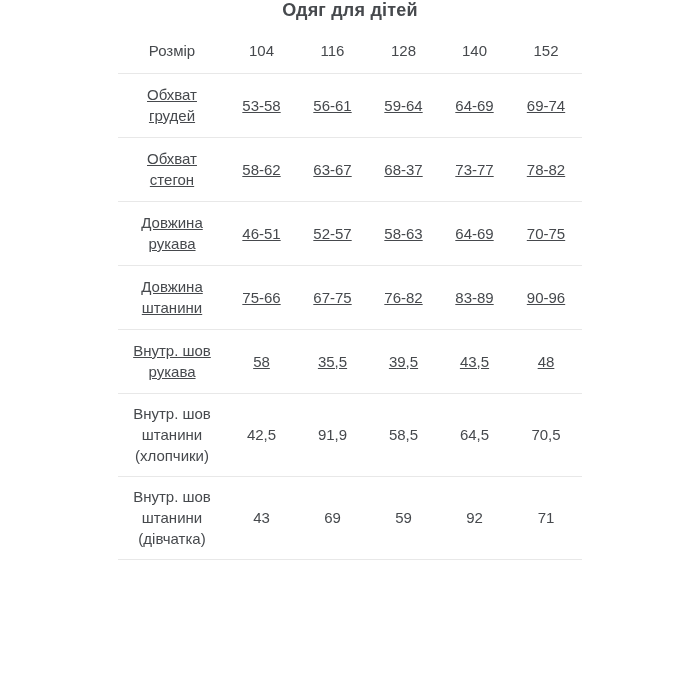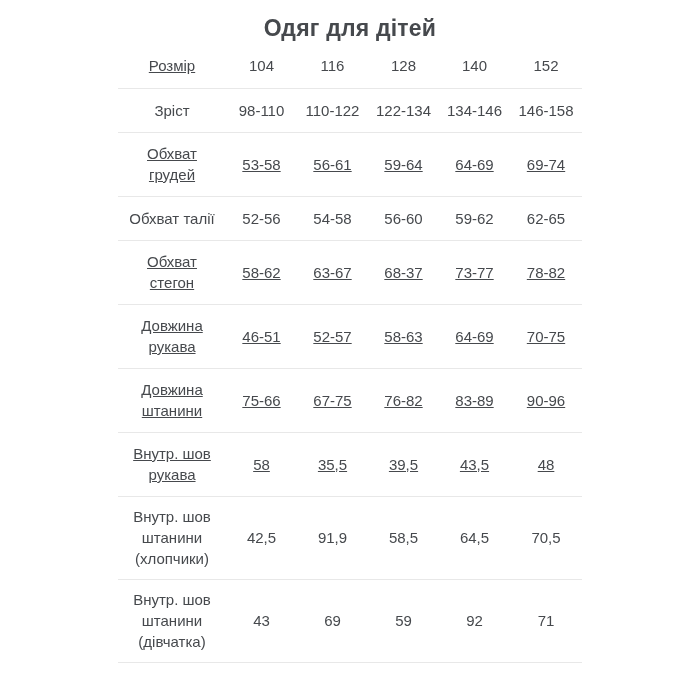--- a/index.html
+++ b/index.html
@@ -10,23 +10,23 @@
     width: 700px;
     height: 700px;
     background: #ffffff;
     font-family: "Liberation Sans", sans-serif;
     color: #46494d;
     overflow: hidden;
   }
   .page-title {
     width: 700px;
     text-align: center;
-    font-size: 23px;
+    font-size: 18px;
     font-weight: 700;
-    padding-top: 15px;
+    padding-top: 0;
     height: 29px;
     letter-spacing: 0.2px;
   }
   table.size-table {
     border-collapse: collapse;
     table-layout: fixed;
     width: 464px;
     margin-left: 118px;
   }
   table.size-table th,
@@ -36,21 +36,20 @@
     text-align: center;
     vertical-align: middle;
     padding: 0;
     line-height: 21px;
     border-bottom: 1px solid #e8e8e8;
   }
   td.label-cell {
     white-space: pre-line;
   }
   th.size-header-label span {
-    text-decoration: underline;
     text-align: right;
   }
   tr.h-1 { height: 44px; }
   tr.h-2 { height: 64px; text-decoration: underline; }
   tr.h-3 { height: 83px; }
 </style>
 </head>
 <body>
 
 <div class="page-title">Одяг для дітей</div>
@@ -70,44 +69,28 @@
 
     <th>104</th>
         <th>116</th>
         <th>128</th>
         <th>140</th>
         <th>152</th>
       </tr>
   </thead>
   <tbody>
 
-  <tr class="h-1">
-        <td class="label-cell">Зріст</td>
-        <td>98-110</td>
-        <td>110-122</td>
-        <td>122-134</td>
-        <td>134-146</td>
-        <td>146-158</td>
-      </tr>
       <tr class="h-2">
         <td class="label-cell">Обхват
 грудей</td>
         <td>53-58</td>
         <td>56-61</td>
         <td>59-64</td>
         <td>64-69</td>
         <td>69-74</td>
-      </tr>
-      <tr class="h-1">
-        <td class="label-cell">Обхват талії</td>
-        <td>52-56</td>
-        <td>54-58</td>
-        <td>56-60</td>
-        <td>59-62</td>
-        <td>62-65</td>
       </tr>
       <tr class="h-2">
         <td class="label-cell">Обхват
 стегон</td>
         <td>58-62</td>
         <td>63-67</td>
         <td>68-37</td>
         <td>73-77</td>
         <td>78-82</td>
       </tr>

